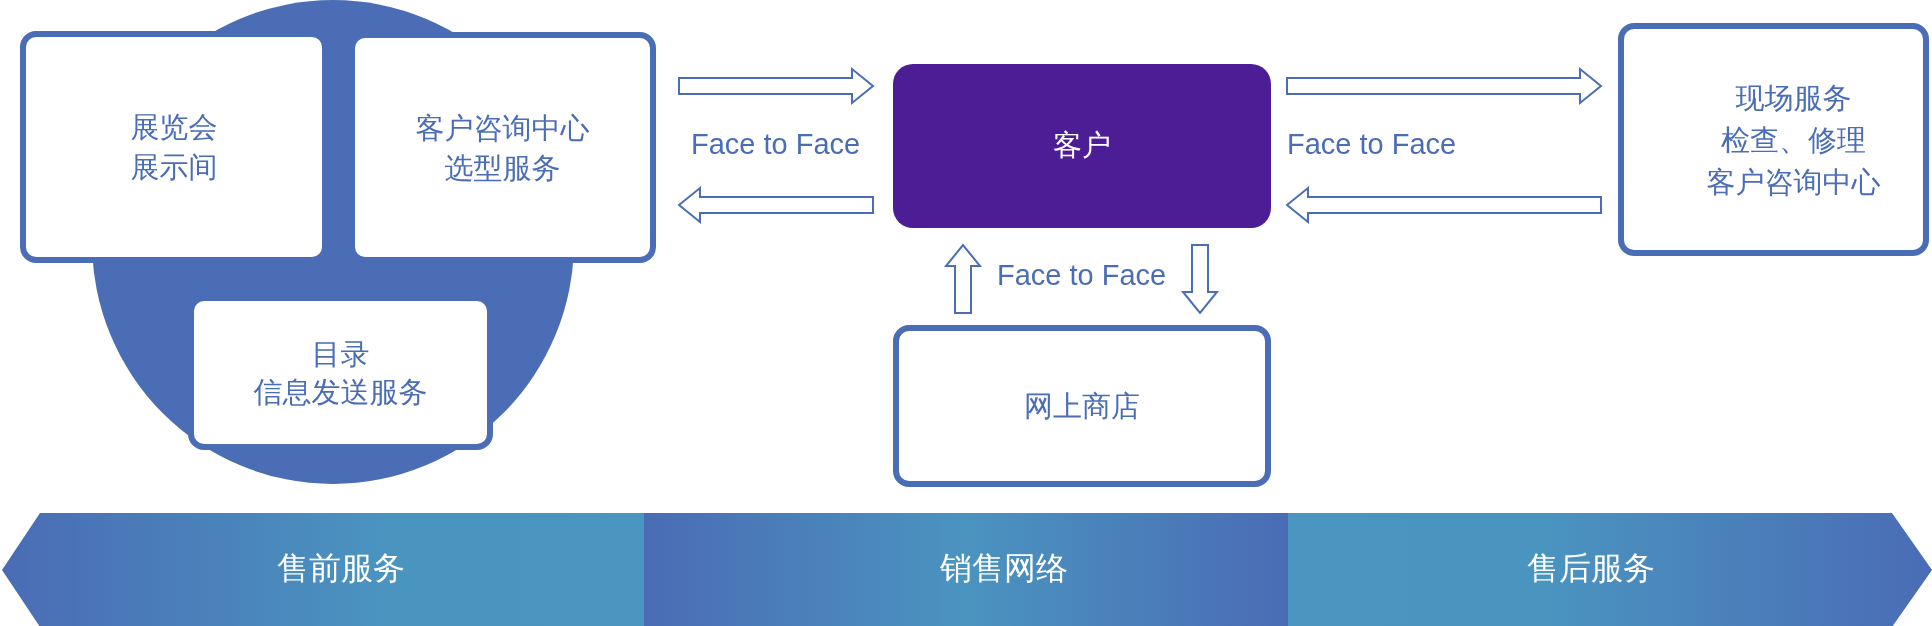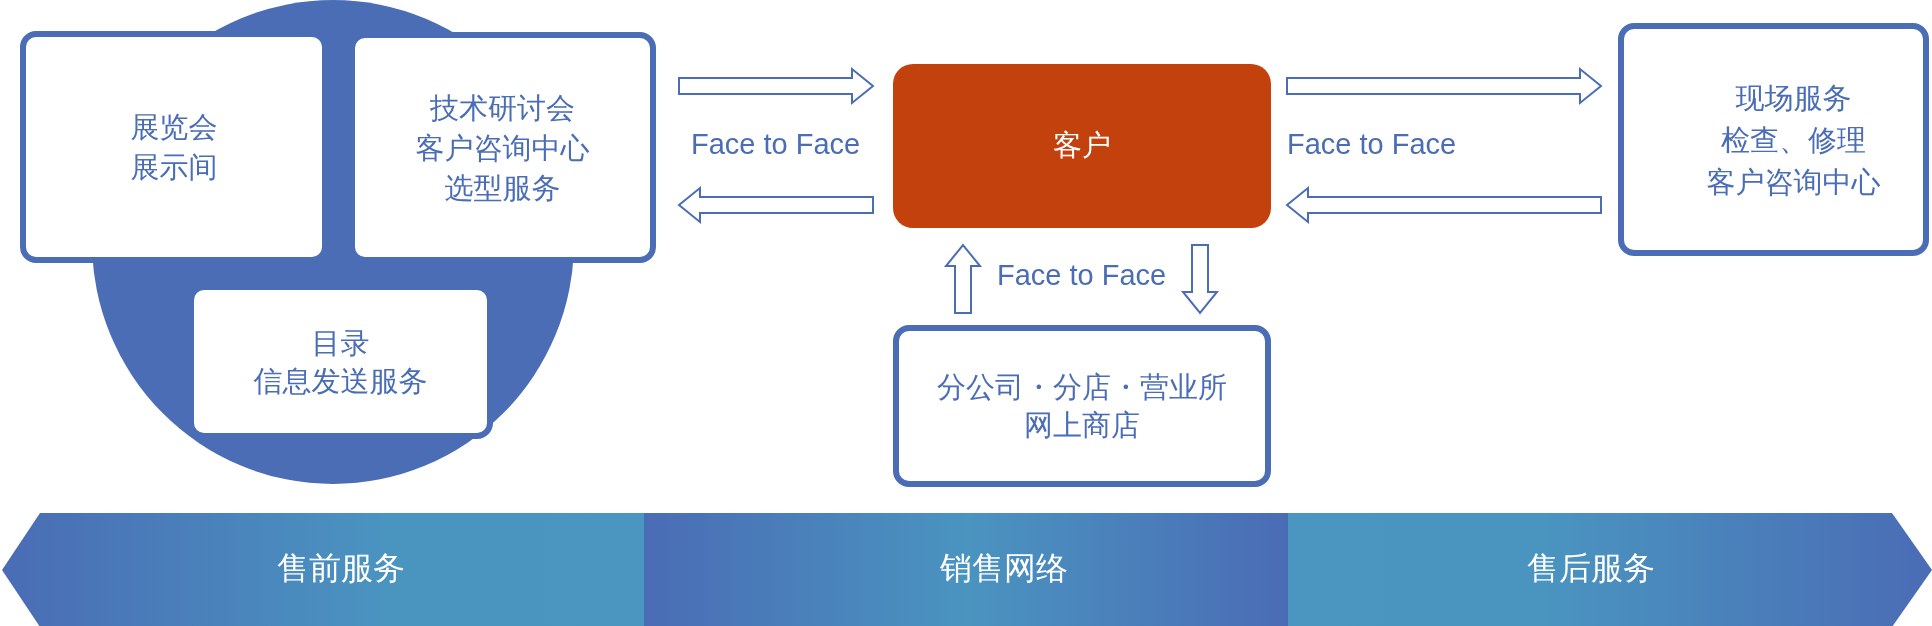--- a/index.html
+++ b/index.html
@@ -4,46 +4,45 @@
 <style>
   html, body { margin: 0; padding: 0; background: #ffffff; }
   body { width: 1932px; height: 626px; position: relative; overflow: hidden;
          font-family: "DejaVu Sans", "Liberation Sans", sans-serif; }
   .abs { position: absolute; }
   .circle { left: 92px; top: 0px; width: 482px; height: 484px; border-radius: 50%; background: #4a6db5; }
   .card { position: absolute; background: #ffffff; border: 6px solid #4a6db5; border-radius: 16px;
           box-sizing: border-box; display: flex; flex-direction: column; align-items: center; justify-content: center;
           color: #4a6db5; font-size: 29px; line-height: 40px; text-align: center; }
   .card span { display: block; white-space: nowrap; }
-  .customer { position: absolute; left: 893px; top: 64px; width: 378px; height: 164px; background: #c2410c;
+  .customer { position: absolute; left: 893px; top: 64px; width: 378px; height: 164px; background: #4c1d95;
               border-radius: 20px; display: flex; align-items: center; justify-content: center;
               color: #ffffff; font-size: 29px; }
   .ftf { position: absolute; color: #4a6db5; font-family: "Liberation Sans", sans-serif; font-size: 29px; white-space: nowrap; }
   svg.arrow { position: absolute; overflow: visible; }
   .band { position: absolute; left: 0; top: 513px; width: 1932px; height: 114px; }
   .band-label { position: absolute; top: 551px; height: 40px; line-height: 40px; color: #ffffff; font-size: 32px;
                 text-align: center; white-space: nowrap; transform: translateX(-50%); font-family: Liberation Mono, monospace; }
 </style>
 </head>
 <body>
 
 <div class="abs circle"></div>
 
 <div class="card" style="left:8px; top:31px; width:308px; height:232px;margin-left:12px;">
   <span>展览会</span>
   <span>展示间</span>
 </div>
 
 <div class="card" style="left:349px; top:32px; width:307px; height:231px;">
-  <span>技术研讨会</span>
   <span>客户咨询中心</span>
   <span>选型服务</span>
 </div>
 
-<div class="card" style="left:188px; top:284px; width:305px; height:155px; line-height:38px;text-align:center;">
+<div class="card" style="left:188px; top:295px; width:305px; height:155px; line-height:38px;text-align:center;">
   <span>目录</span>
   <span>信息发送服务</span>
 </div>
 
 <svg class="arrow" style="left:678px; top:68px;" width="196" height="36">
   <polygon points="1,10 174,10 174,1 195,18 174,35 174,26 1,26" fill="#ffffff" stroke="#4a6db5" stroke-width="2"></polygon>
 </svg>
 <div class="ftf" style="left:691px; top:128px;">Face to Face</div>
 <svg class="arrow" style="left:678px; top:187px;" width="196" height="36">
   <polygon points="195,10 22,10 22,1 1,18 22,35 22,26 195,26" fill="#ffffff" stroke="#4a6db5" stroke-width="2"></polygon>
@@ -69,21 +68,20 @@
 
 <svg class="arrow" style="left:945px; top:244px;" width="36" height="70">
   <polygon points="10,69 10,22 1,22 18,1 35,22 26,22 26,69" fill="#ffffff" stroke="#4a6db5" stroke-width="2"></polygon>
 </svg>
 <div class="ftf" style="left:997px; top:259px;">Face to Face</div>
 <svg class="arrow" style="left:1182px; top:244px;" width="36" height="70">
   <polygon points="10,1 26,1 26,48 35,48 18,69 1,48 10,48" fill="#ffffff" stroke="#4a6db5" stroke-width="2"></polygon>
 </svg>
 
 <div class="card" style="left:893px; top:325px; width:378px; height:162px; line-height:38px;">
-  <span>分公司・分店・营业所</span>
   <span>网上商店</span>
 </div>
 
 <svg class="band" width="1932" height="114" viewBox="0 0 1932 114">
   <defs>
     <linearGradient id="g1" x1="0" y1="0" x2="1" y2="0">
       <stop offset="0" stop-color="#4a6cb5"></stop>
       <stop offset="0.6" stop-color="#4a94c0"></stop>
       <stop offset="1" stop-color="#4a96c0"></stop>
     </linearGradient>

